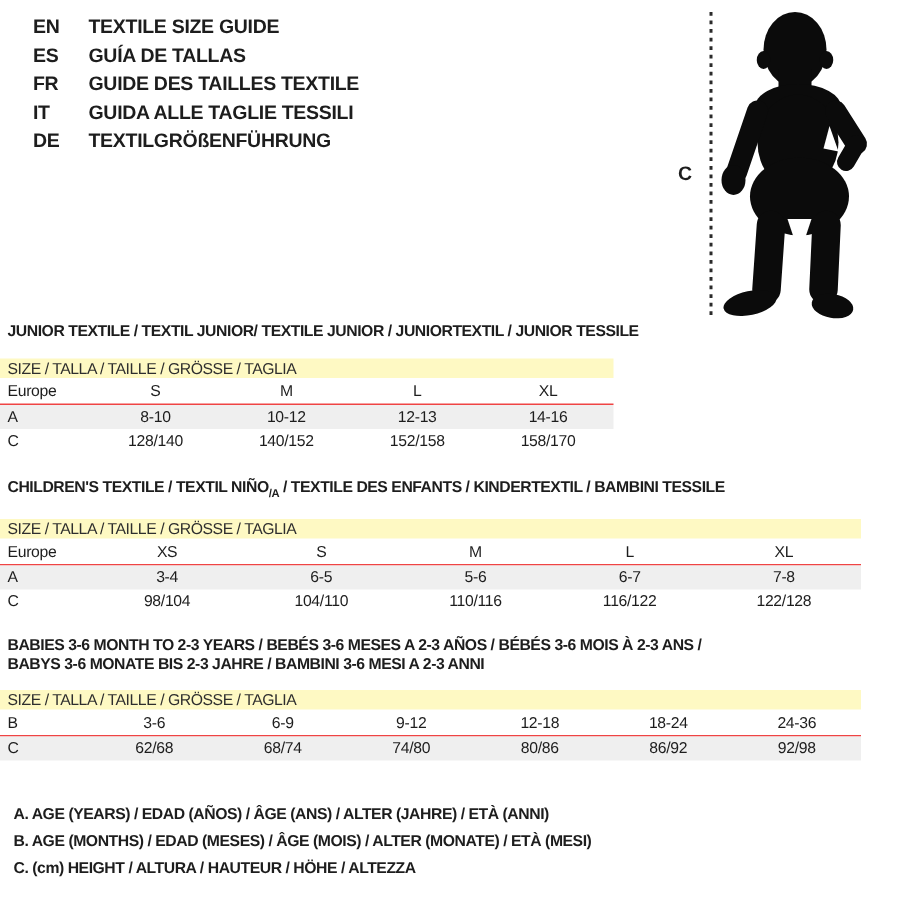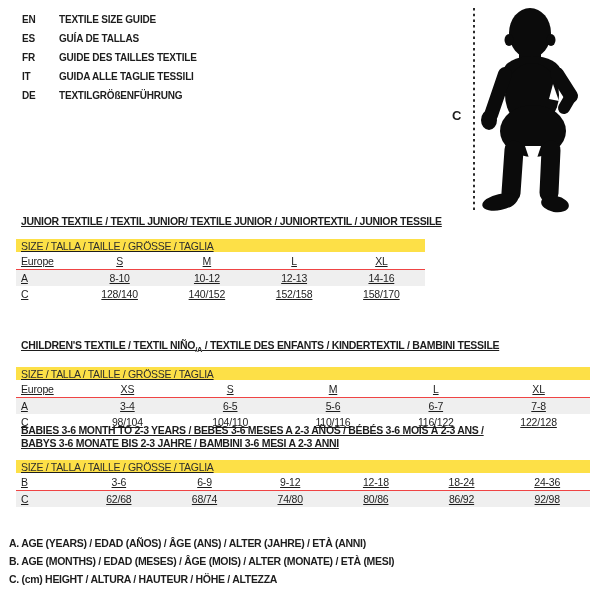--- a/index.html
+++ b/index.html
@@ -7,41 +7,41 @@
     width:600px; height:600px;
     background:#ffffff;
     font-family:"Liberation Sans", sans-serif;
     color:#1d1d1d;
     position:relative;
     overflow:hidden;
   }
 
   
   .langs { position:absolute; top:10px; left:22px; }
-  .lang-row { display:flex; height:19px; align-items:center;
-              font-weight:bold; font-size:10px; letter-spacing:-0.2px; }
+  .lang-row { display:flex; height:19px; 
+              font-weight:bold; font-size:13px; letter-spacing:-0.2px; }
   .lang-code { width:37px; flex:0 0 37px; }
 
   
   .figure-svg { position:absolute; left:440px; top:0; width:160px; height:215px; }
   .height-label { position:absolute; left:452px; top:108px;
                   font-weight:bold; font-size:13px; }
 
   
-  .stable { position:absolute; left:16px;text-decoration:underline; }
+  .stable { position:absolute; left:0; }
   #t1 { top:215px; width:409px; }
-  #t2 { top:319px; width:574px;margin-top:20px; }
+  #t2 { top:319px; width:574px; }
   #t3 { top:424px; width:574px; }
 
   .ttitle { font-weight:bold; font-size:10.5px; letter-spacing:-0.3px;
             padding-left:5px; line-height:13px; margin-bottom:11px; white-space:nowrap; }
   #t3 .ttitle { margin-bottom:10px; }
   .ttitle .sub { font-size:7.5px; vertical-align:sub; }
 
-  .bar { background:#fde047; height:13px; display:flex; align-items:center;
+  .bar { background:#fef9c3; height:13px; display:flex; align-items:center;
          padding-left:5px; font-size:10.5px; letter-spacing:-0.3px; color:#2e2e2e; }
   .trow { display:flex; height:16px; align-items:center;
           font-size:10.5px; letter-spacing:-0.2px; }
   .trow .rlabel { width:60px; flex:0 0 60px; padding-left:5px; box-sizing:border-box; }
   .trow .cell { flex:1 1 0; text-align:center; }
   .trow.hdr { border-bottom:1px solid #ef4444; margin-top:1px; }
   .trow.alt { background:#efefef; }
 
   
   .legend { position:absolute; left:9px; top:534px; }

